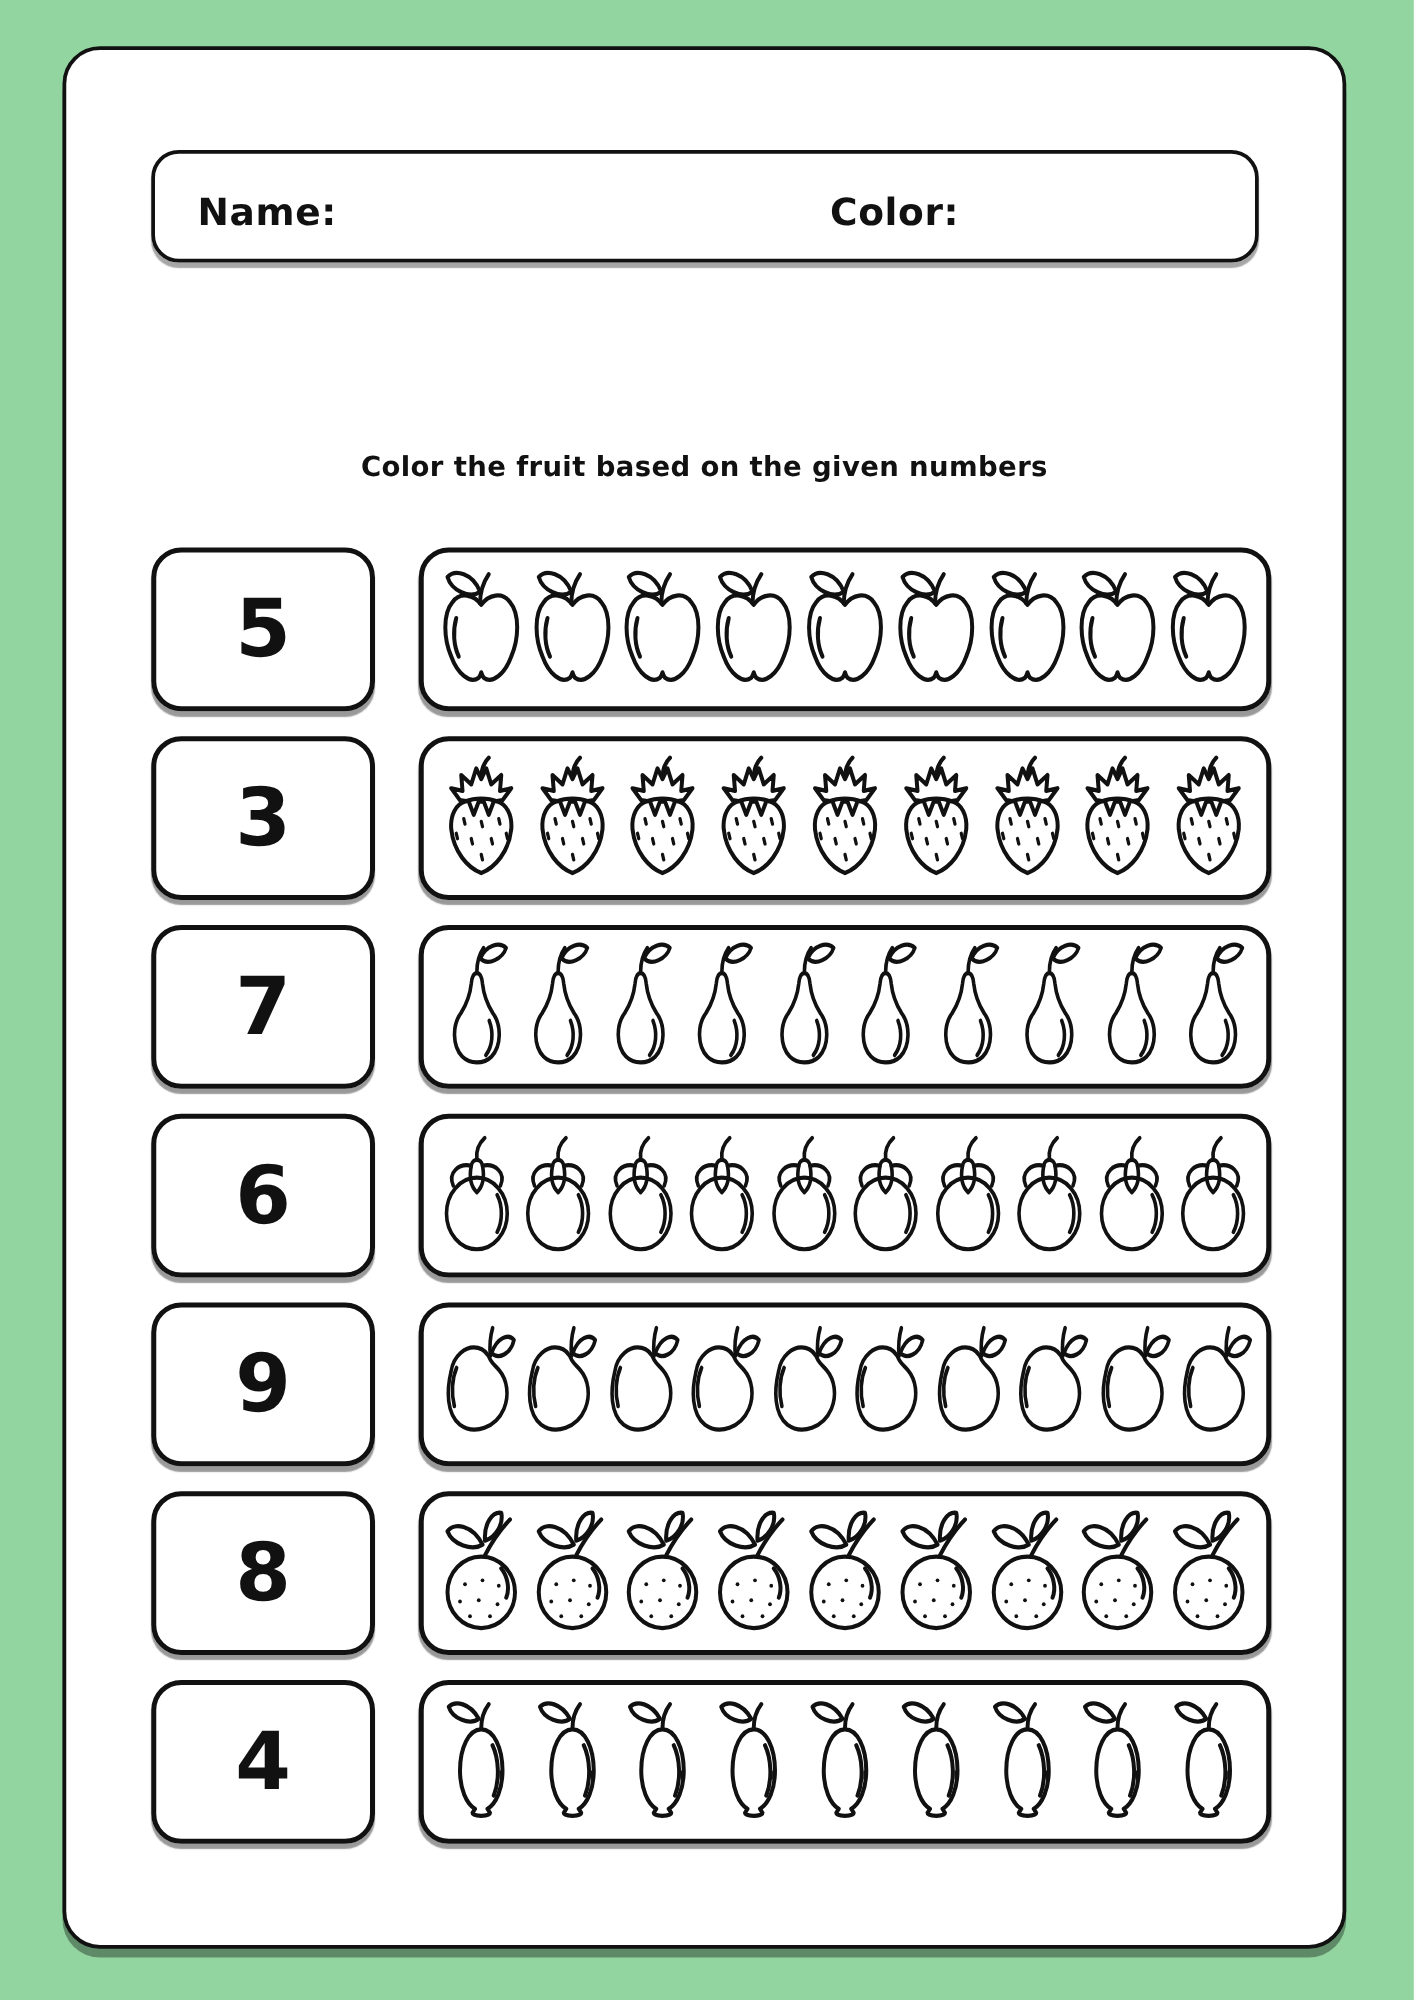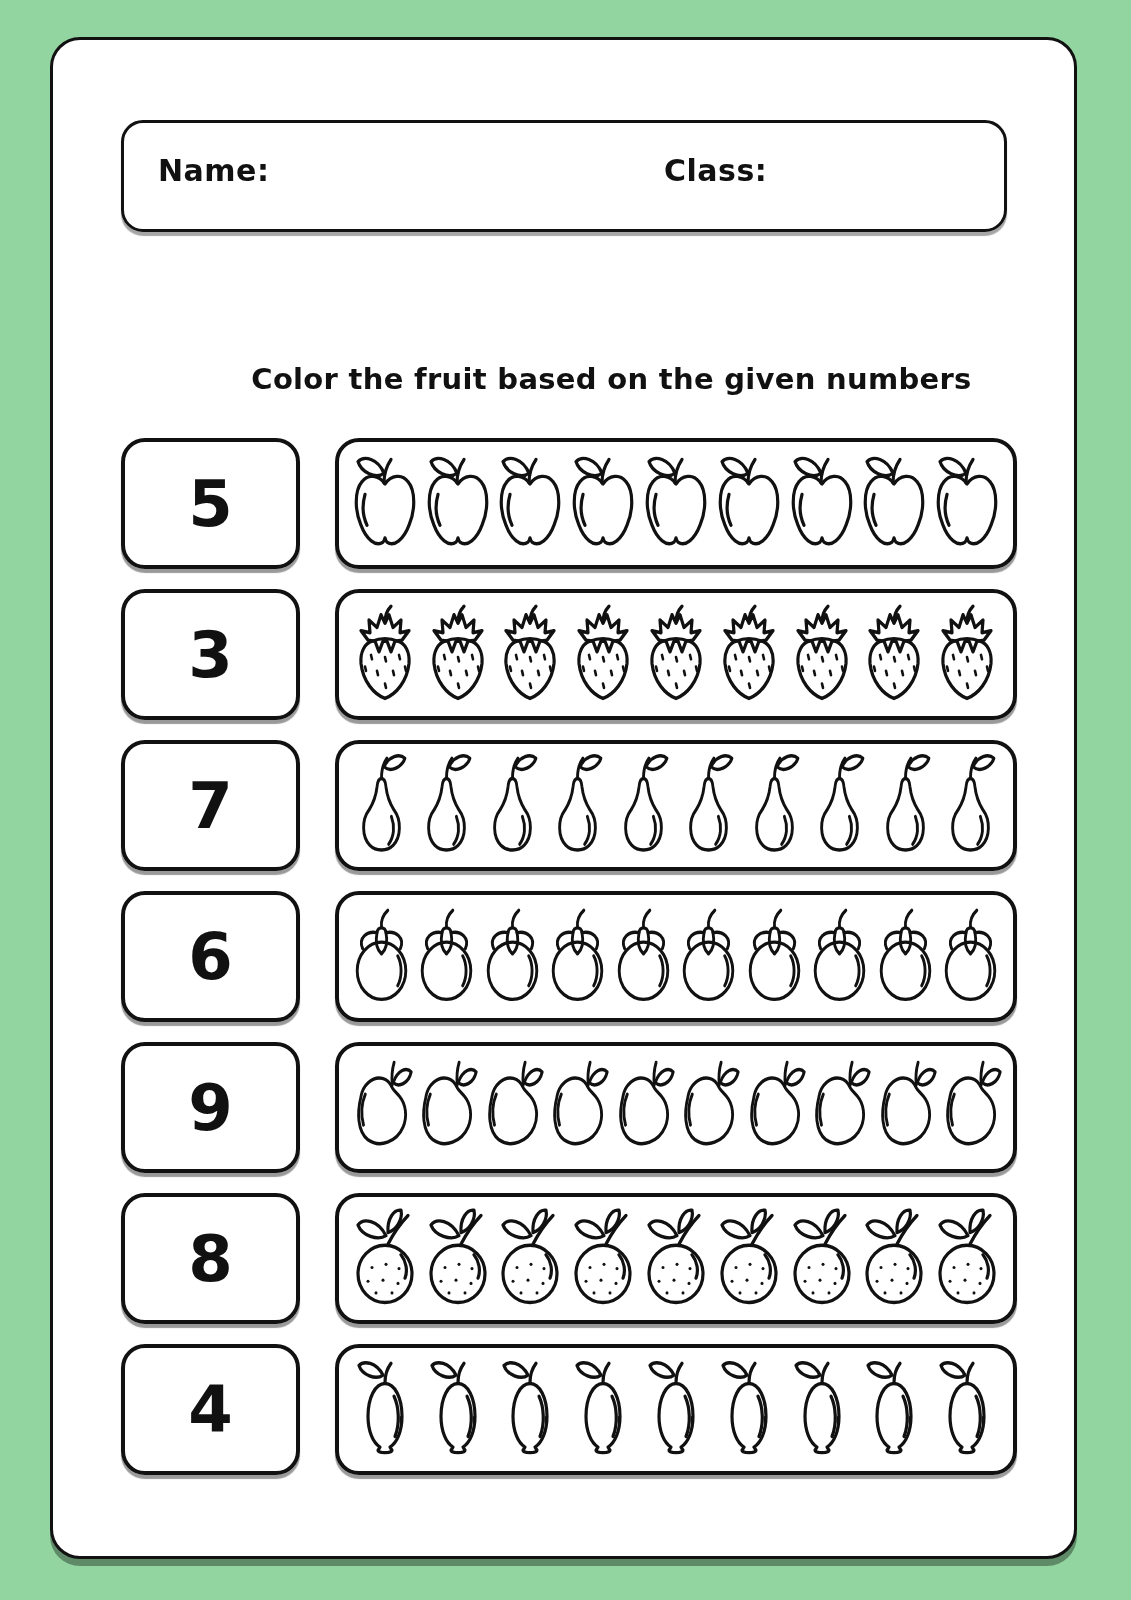--- a/index.html
+++ b/index.html
@@ -15,21 +15,21 @@
     position:absolute;left:50px;top:37px;
     width:1027px;height:1522px;
     background:#ffffff;
     border:3px solid #111;
     border-radius:30px;
     box-shadow:0 7px 0 rgba(0,0,0,0.35);
     box-sizing:border-box;
   }
   .header-box{
     position:absolute;left:68px;top:80px;
-    width:886px;height:112px;
+    width:886px;height:90px;
     border:3.5px solid #111;
     border-radius:22px;
     box-shadow:0 4px 1px rgba(0,0,0,0.35);
     box-sizing:border-box;
     display:flex;align-items:center;
   }
   .header-label{
     font-size:30px;font-weight:bold;letter-spacing:0.5px;
   }
   .name-label{position:absolute;left:34px;top:30px;}
@@ -38,23 +38,22 @@
     position:absolute;left:0;top:196px;width:100%;
     text-align:center;
     font-size:82px;font-weight:bold;
     letter-spacing:3px;
     -webkit-text-stroke:3px #111;
     line-height:1;
   }
   .subtitle{
     position:absolute;left:0;top:322px;width:100%;
     text-align:center;
-    font-size:29px;font-weight:600;
+    font-size:22px;font-weight:600;
     letter-spacing:0.3px;
-    padding-left:48px;
   }
   .rows{
     position:absolute;left:68px;top:398px;
   }
   .row{
     display:flex;
     margin-bottom:20px;
     height:131px;
   }
   .num-box{
@@ -142,21 +141,21 @@
       <path d="M44,37 C49,47 50,63 45,75"></path>
       <path d="M51,57 L51,62" stroke-width="2.6"></path>
     </g>
   </defs>
 </svg>
 
 <div class="sheet">
 
   <div class="header-box">
     <span class="header-label name-label">Name:</span>
-    <span class="header-label class-label">Class:</span>
+    <span class="header-label class-label">Color:</span>
   </div>
 
 
   <div class="subtitle">Color the fruit based on the given numbers</div>
 
   <div class="rows">
   <div class="row">
     <div class="num-box">
       <span>5</span>
     </div>

